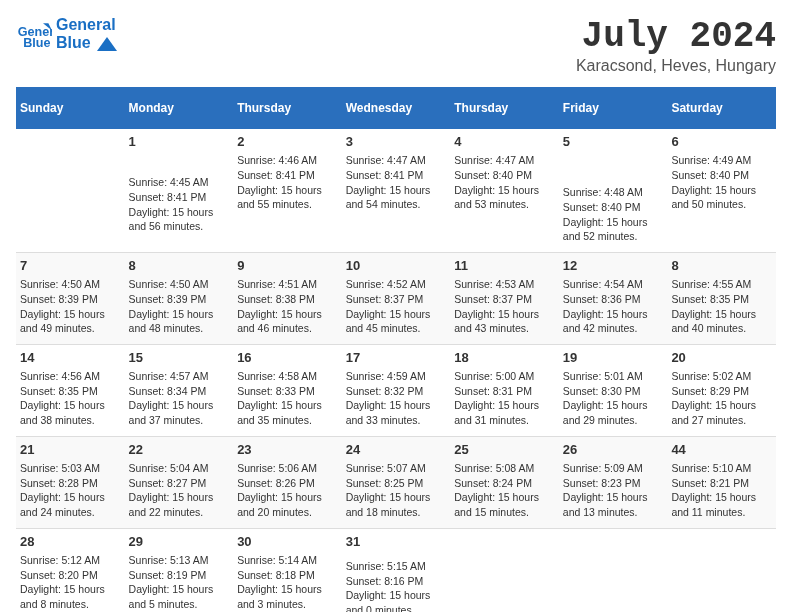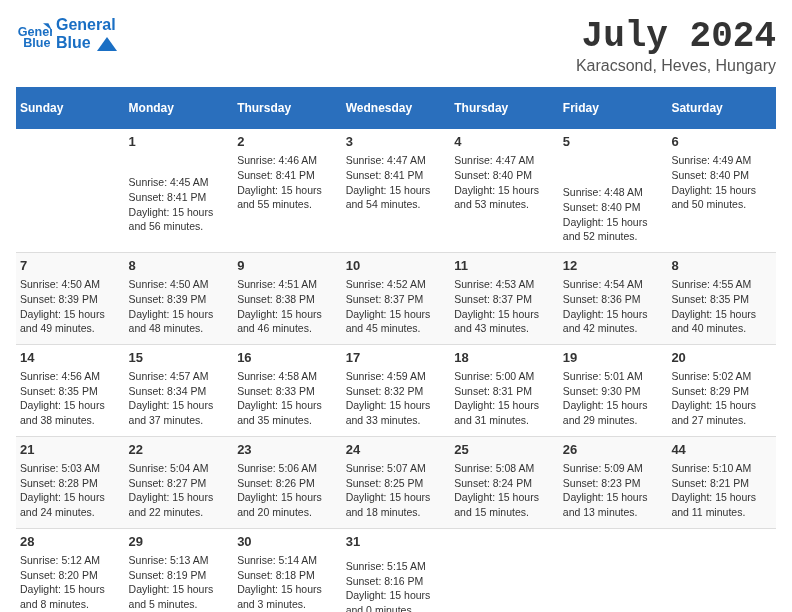--- a/index.html
+++ b/index.html
@@ -244,21 +244,21 @@
         <td>
           <span class="day-num">18</span>
           <div class="cell-content" style="white-space: pre-line;">Sunrise: 5:00 AM
 Sunset: 8:31 PM
 Daylight: 15 hours
 and 31 minutes.</div>
         </td>
         <td>
           <span class="day-num">19</span>
           <div class="cell-content" style="white-space: pre-line;">Sunrise: 5:01 AM
-Sunset: 9:30 PM
+Sunset: 8:30 PM
 Daylight: 15 hours
 and 29 minutes.</div>
         </td>
         <td>
           <span class="day-num">20</span>
           <div class="cell-content" style="white-space: pre-line;">Sunrise: 5:02 AM
 Sunset: 8:29 PM
 Daylight: 15 hours
 and 27 minutes.</div>
         </td>

